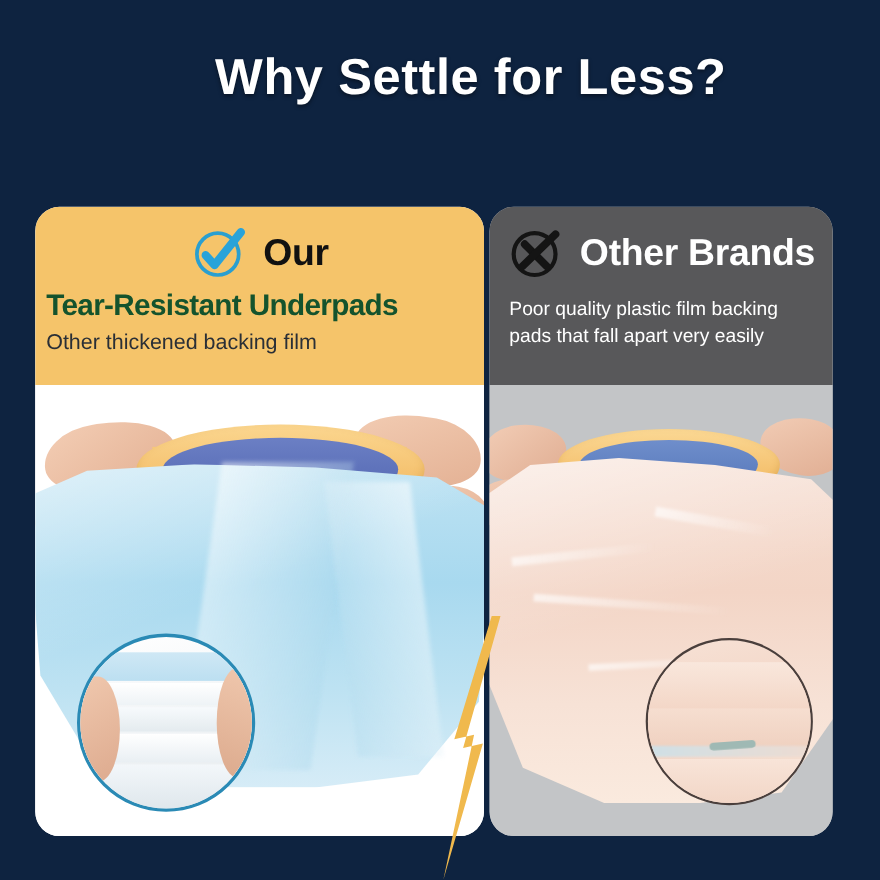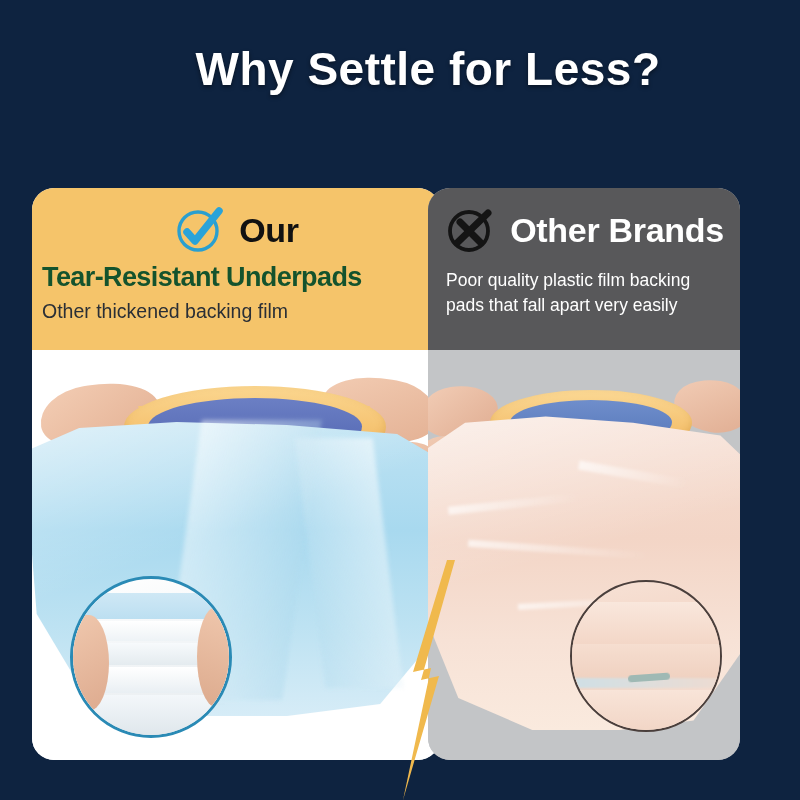--- a/index.html
+++ b/index.html
@@ -23,21 +23,21 @@
     letter-spacing: 0.5px; line-height: 60px;
     text-shadow: 0 2px 4px rgba(0,0,0,0.45);
   }
 
   
   .panel {
     position: absolute; top: 188px; height: 572px;
     border-radius: 22px; overflow: hidden;
   }
   .panel-left  { left: 32px;  width: 408px; background: #ffffff; }
-  .panel-right { left: 428px; width: 312px; background: #c3c5c7; }
+  .panel-right { left: 445px; width: 312px; background: #c3c5c7; }
 
   .panel-header { width: 100%; padding: 14px 10px 12px; text-align: left; }
   .header-left  { background: #f5c46a; height: 162px; }
   .header-right { background: #58585a; height: 162px; }
 
   .header-title-row {
     display: flex; align-items: center; justify-content: center;
     gap: 12px; height: 56px; margin-bottom: 2px;
   }
   .header-title {

